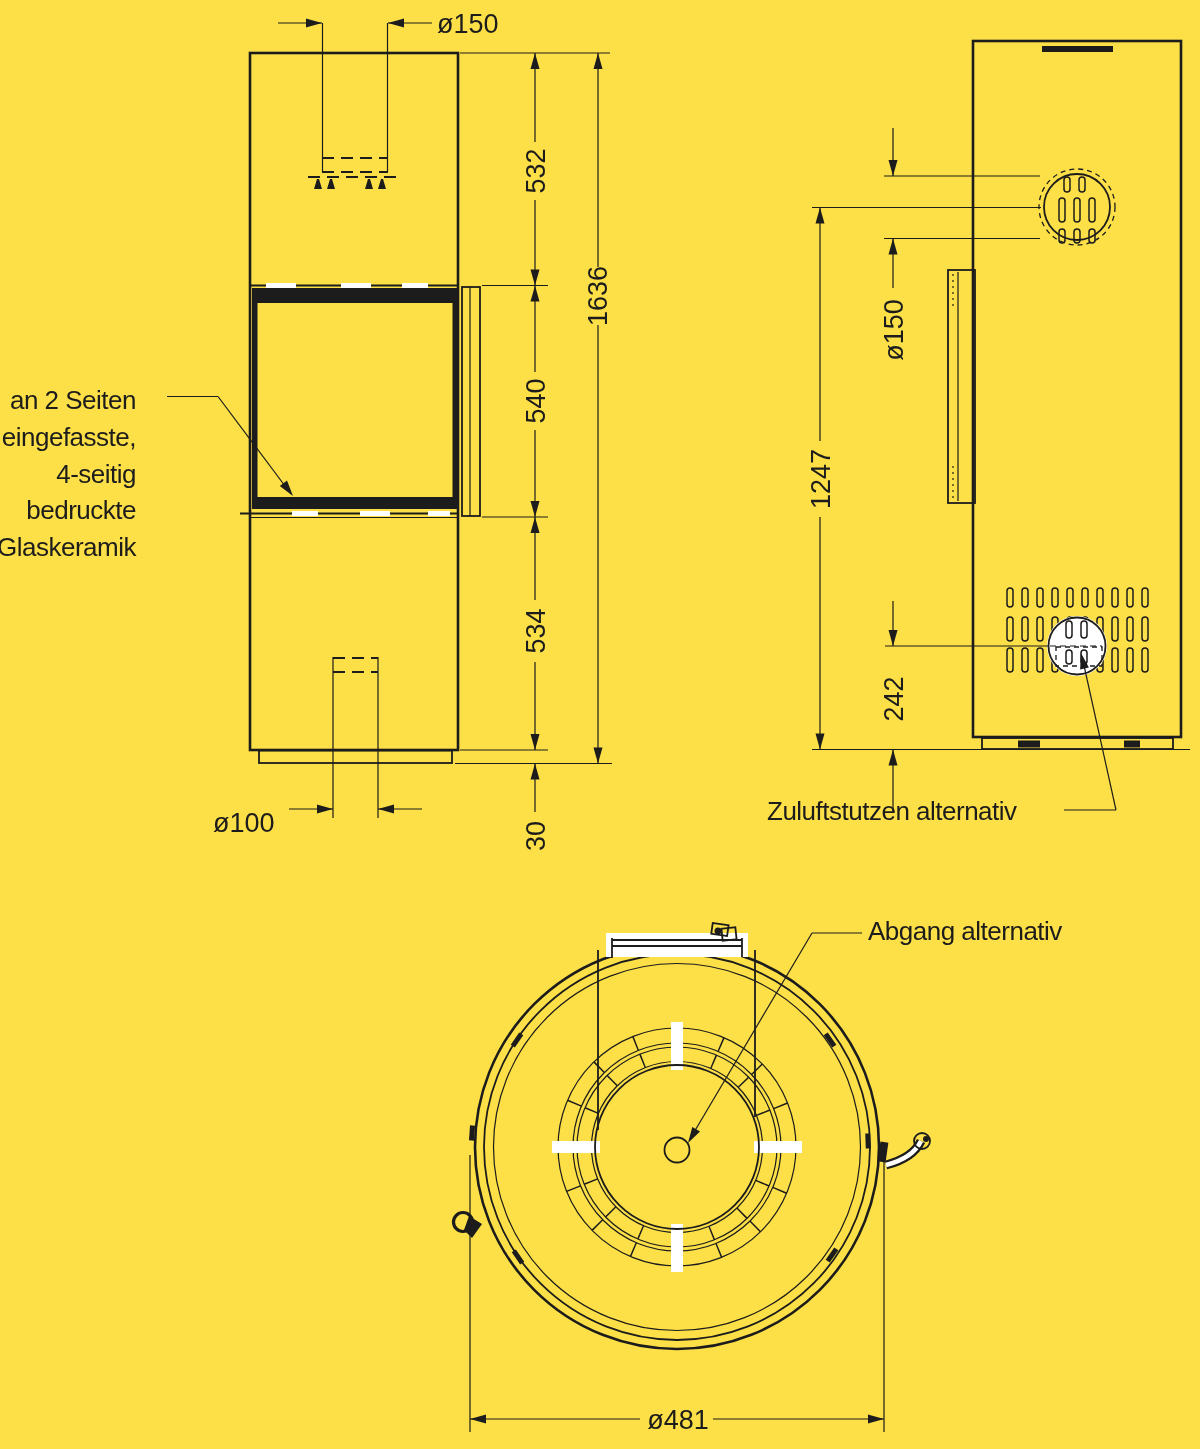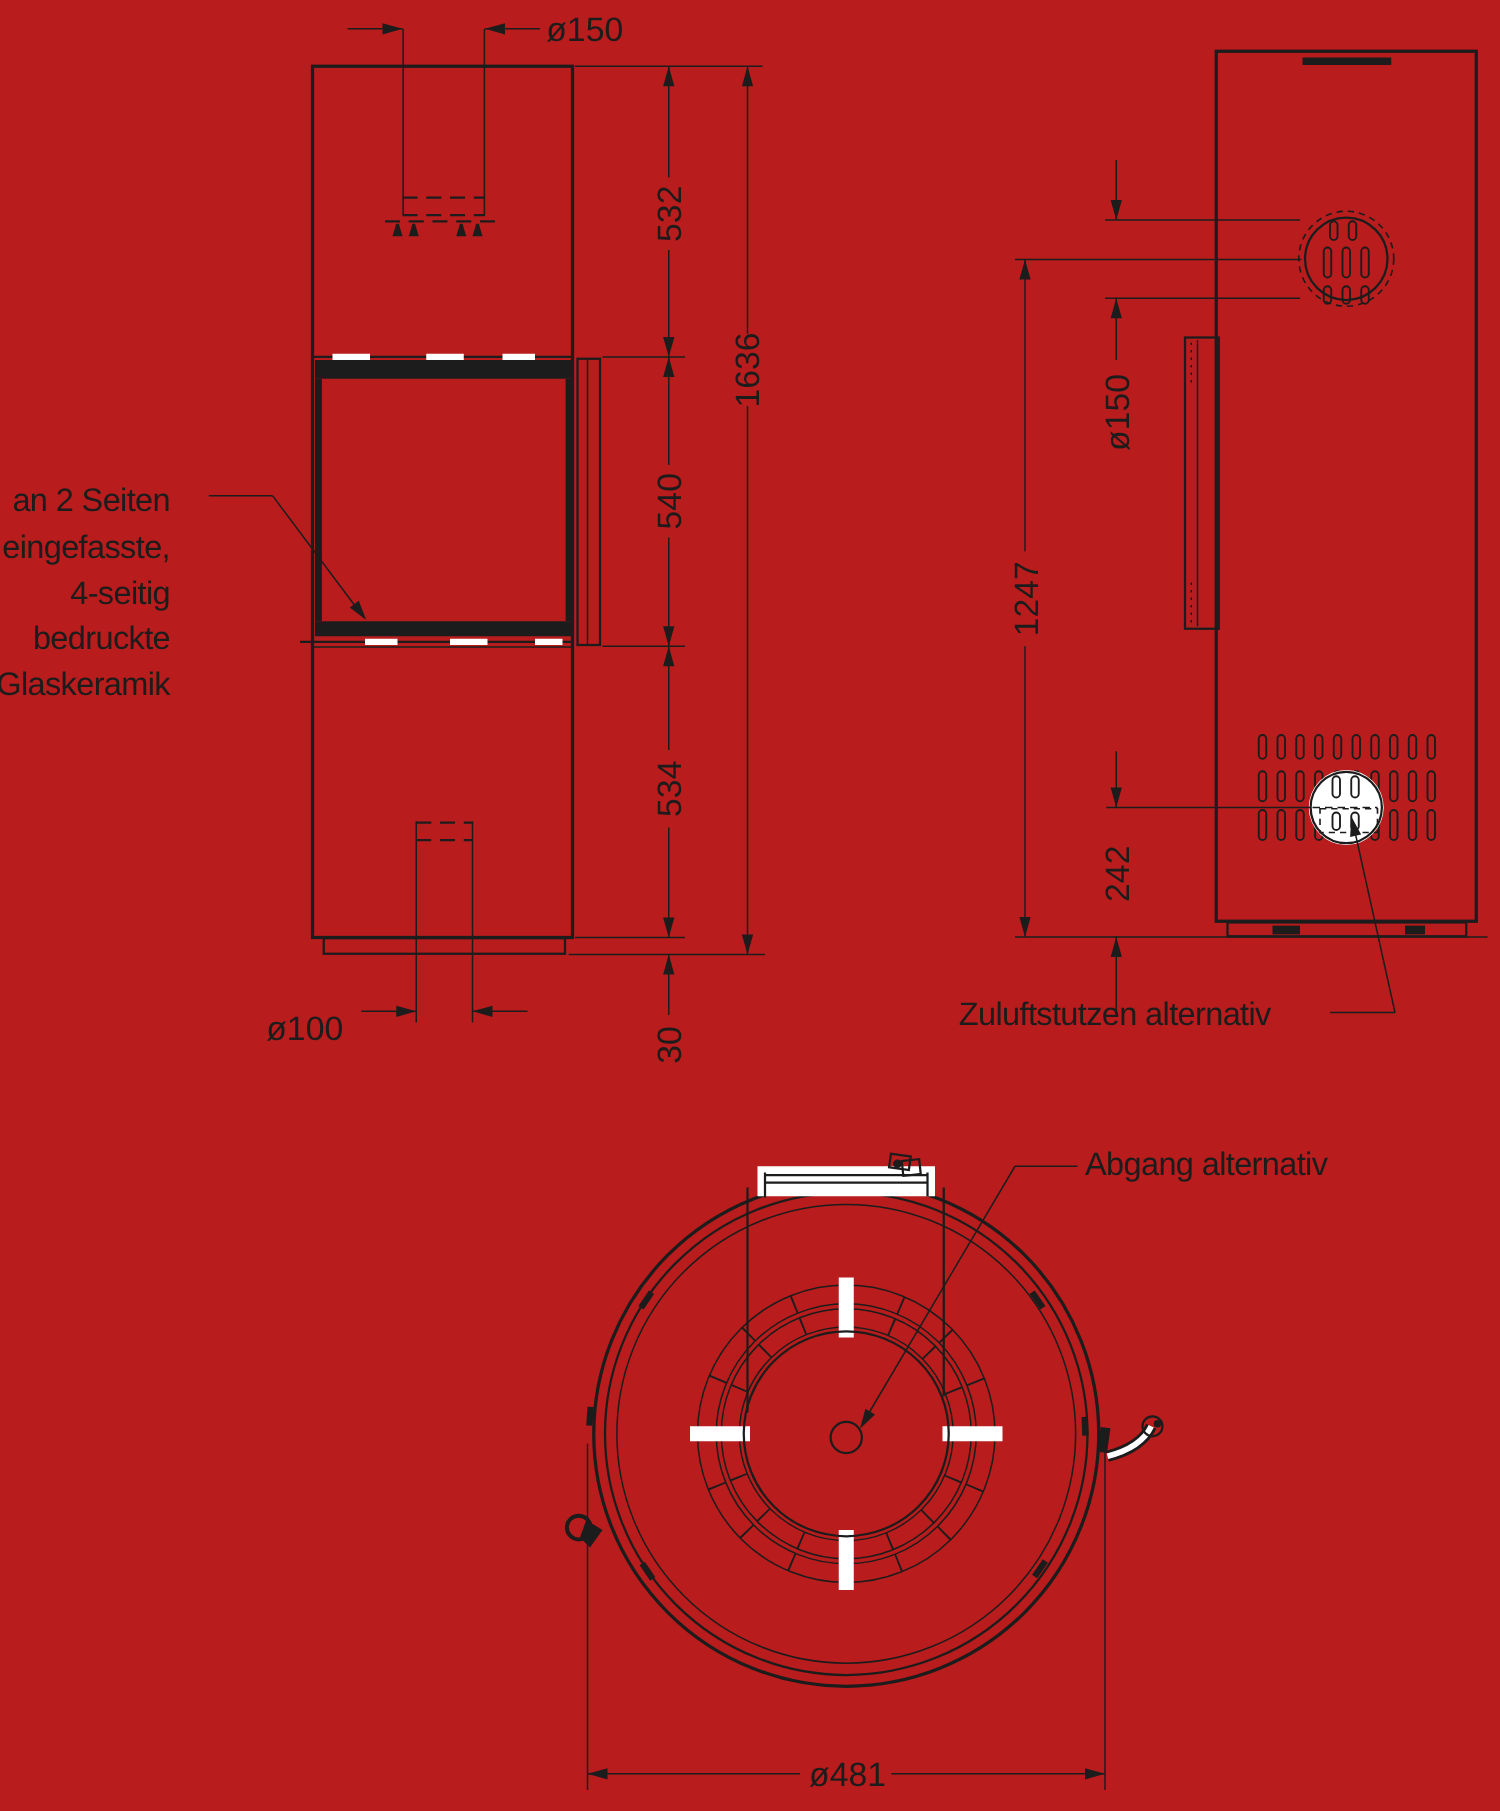--- a/index.html
+++ b/index.html
@@ -1,16 +1,16 @@
 <!DOCTYPE html>
 <html><head>
 <meta charset="utf-8">
 <style>
   html,body{margin:0;padding:0;background:#ffffff;}
-  #canvas{position:relative;width:1200px;height:1449px;background:#b91c1c;overflow:hidden;}
+  #canvas{position:relative;width:1200px;height:1449px;background:#fde047;overflow:hidden;}
   svg{display:block;}
   .ol{fill:none;stroke:#1c1c1c;stroke-width:2.6;}
   .md{fill:none;stroke:#1c1c1c;stroke-width:1.8;}
   .th{fill:none;stroke:#1c1c1c;stroke-width:1.2;}
   .hid{fill:none;stroke:#1c1c1c;stroke-width:1.8;stroke-dasharray:12 7;}
   .hid2{fill:none;stroke:#1c1c1c;stroke-width:1.3;stroke-dasharray:5 4;}
   .fillk{fill:#1c1c1c;stroke:none;}
   .slot{fill:none;stroke:#1c1c1c;stroke-width:1.5;}
   .dim-text{font-family:"Liberation Sans",sans-serif;font-size:27px;fill:#1c1c1c;}
   .label-text{font-family:"Liberation Sans",sans-serif;font-size:26px;letter-spacing:-0.5px;fill:#1c1c1c;}

